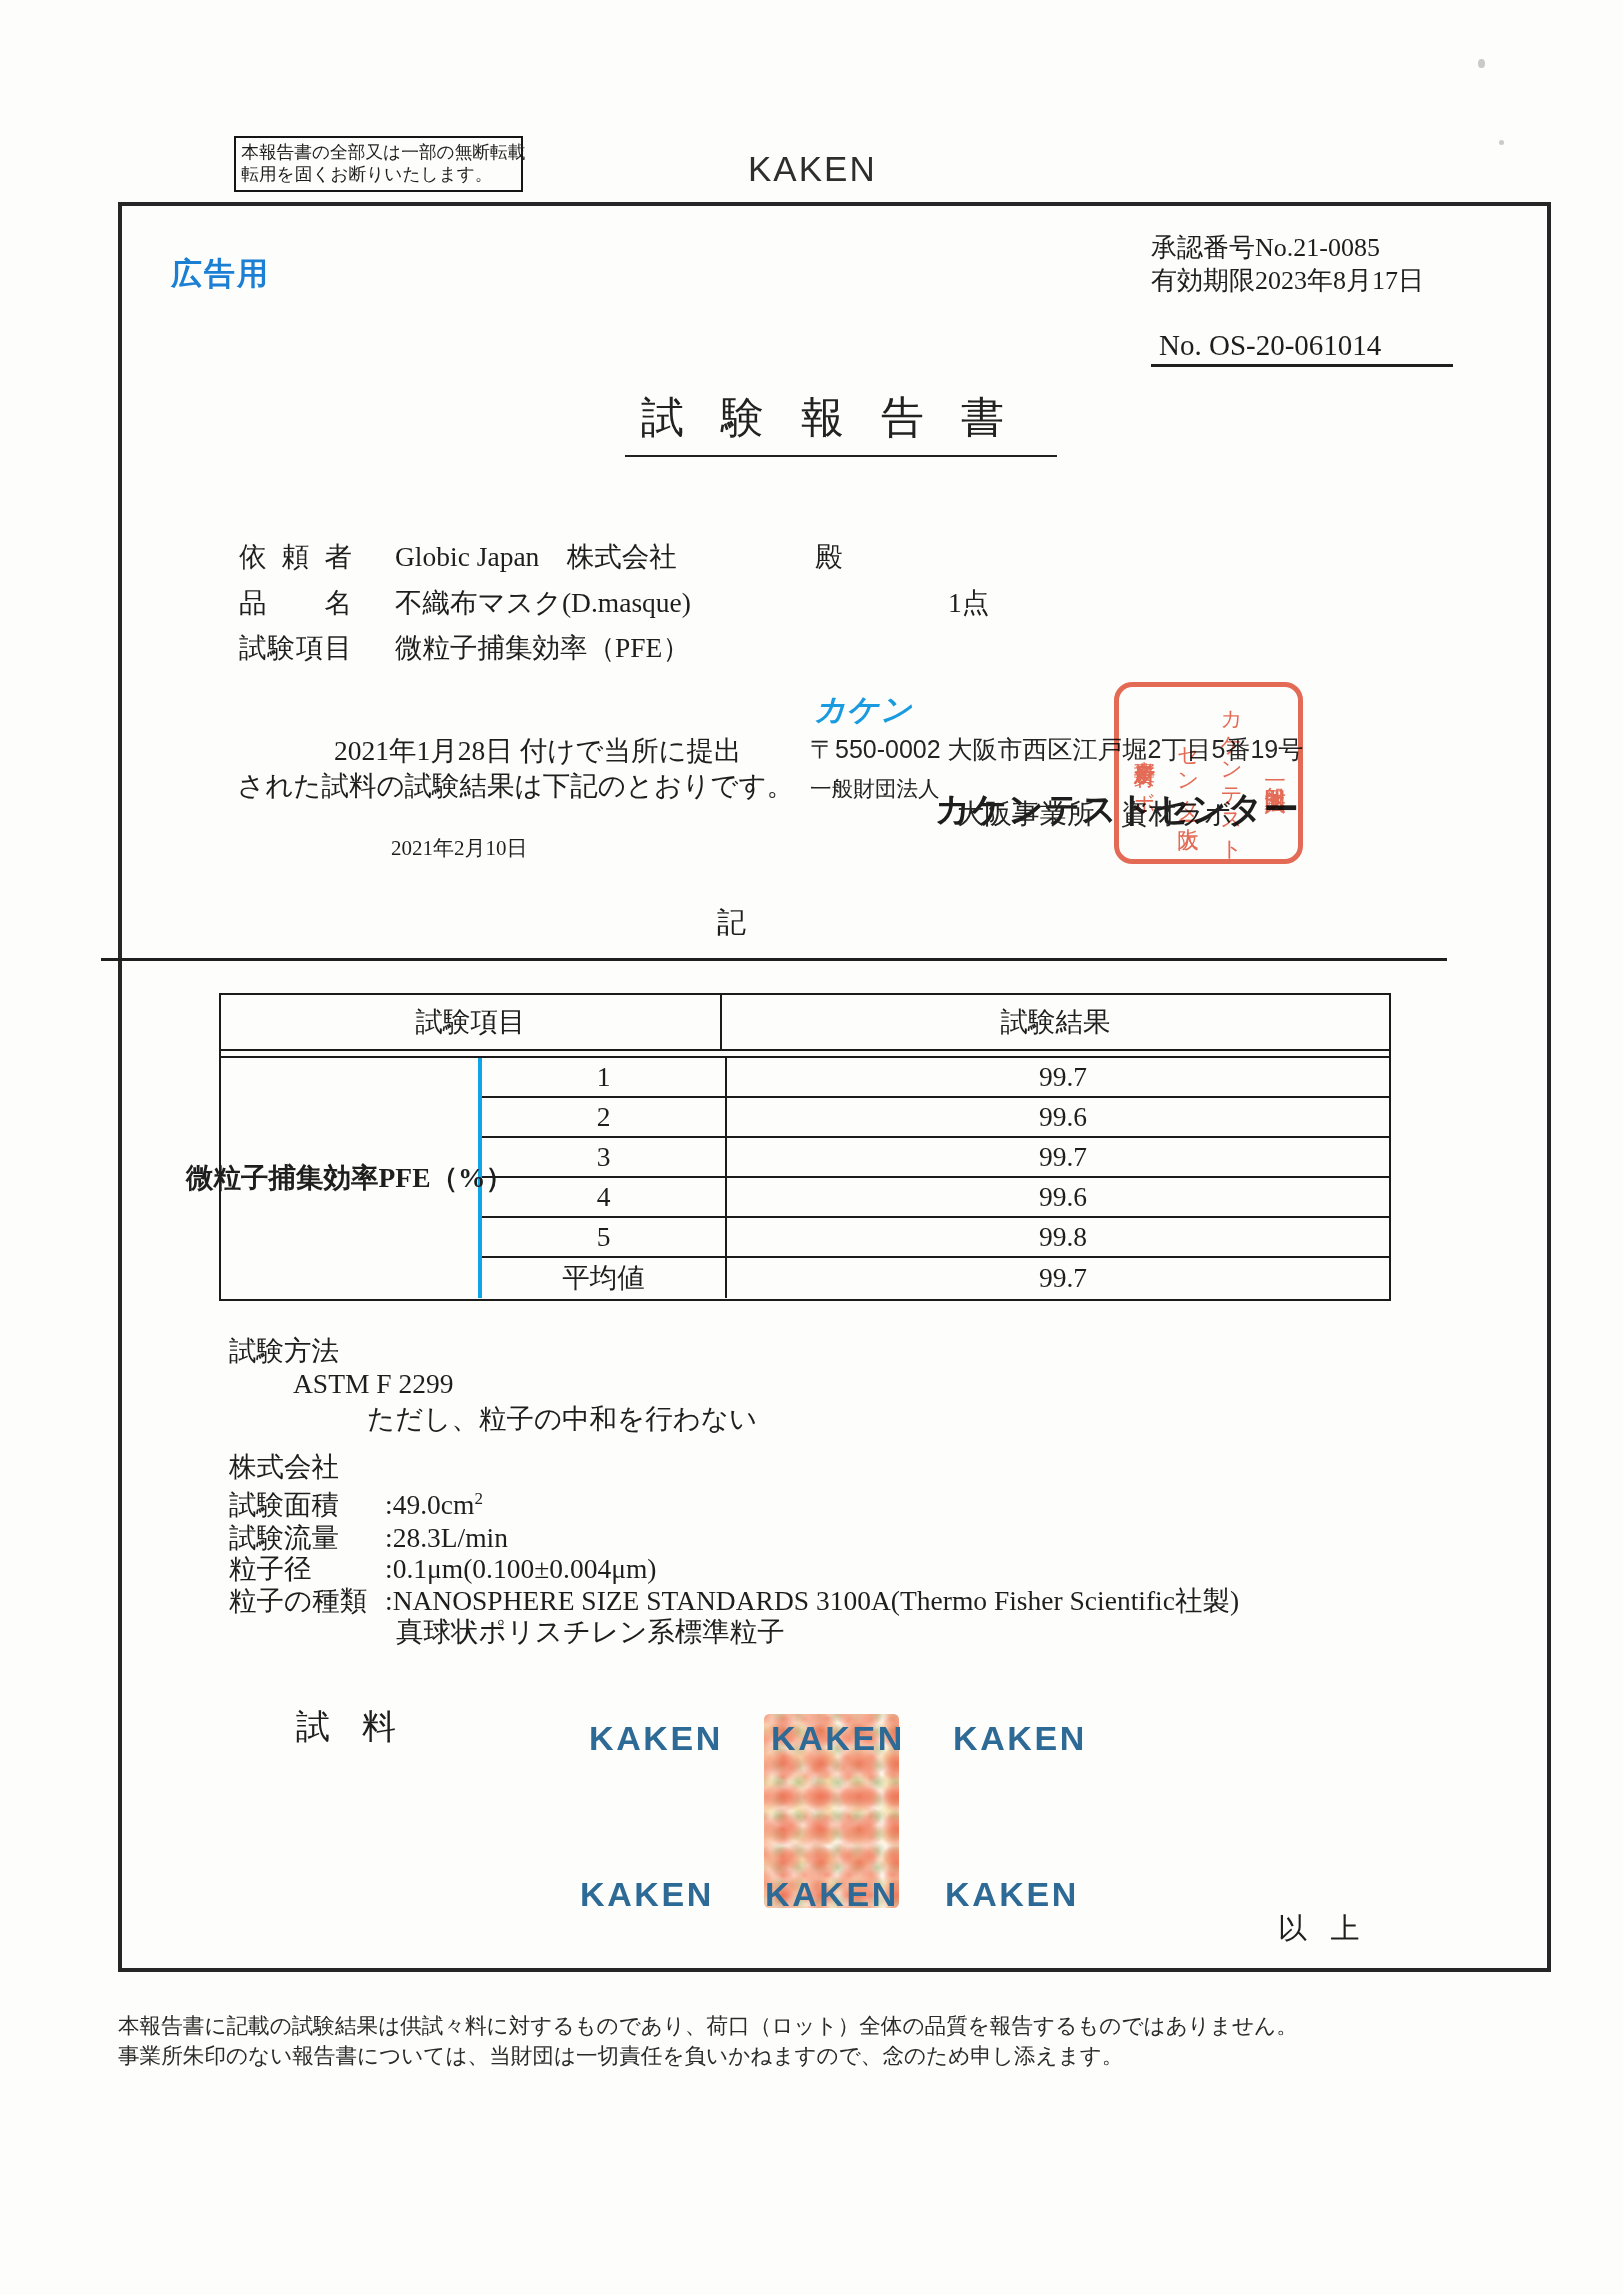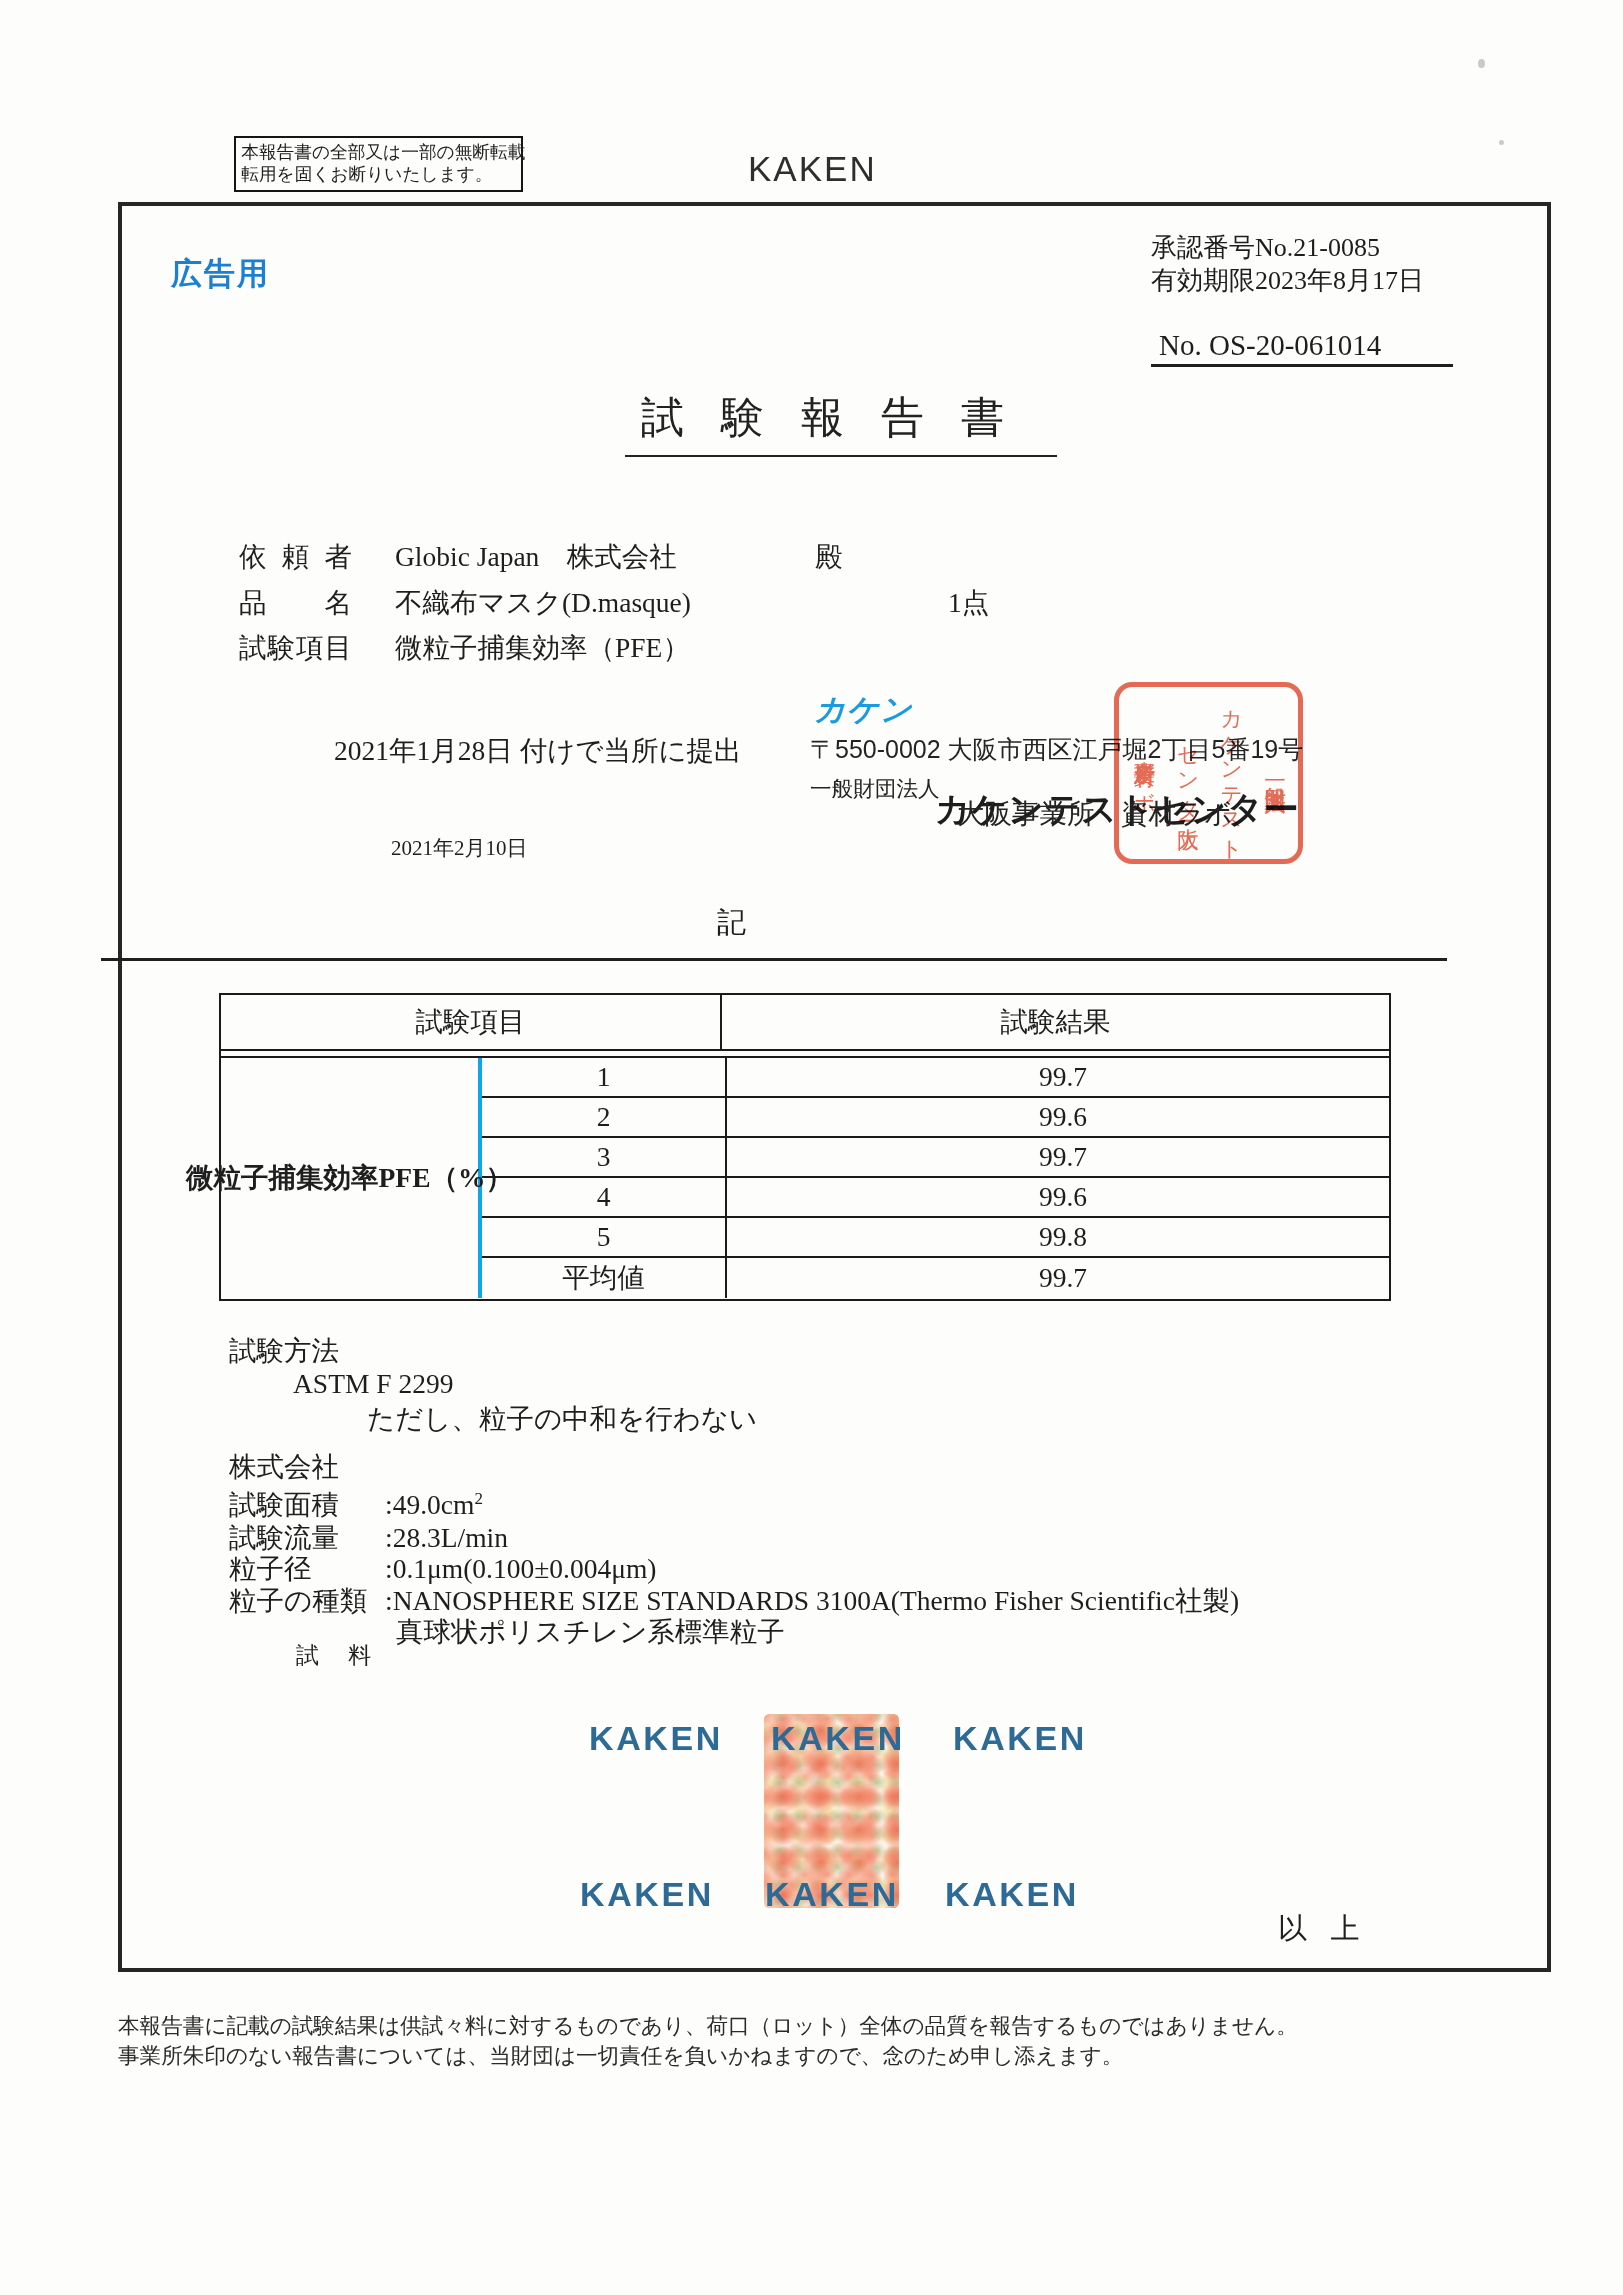--- a/index.html
+++ b/index.html
@@ -87,21 +87,21 @@
   .c-label{left:229px; top:1449px; font-size:27.5px;}
   .cond{font-size:27.5px;}
   .c-name{display:inline-block; width:156px;}
   .c1{left:229px; top:1487px;}
   .c2{left:229px; top:1520px;}
   .c3{left:229px; top:1551px;}
   .c4{left:229px; top:1583px;}
   .c-note{left:396px; top:1614px; font-size:27.5px;}
   .cond sup{font-size:17px;}
 
-  .sample-label{left:296px; top:1640px; font-size:23px; letter-spacing:11.8px;}
+  .sample-label{left:296px; top:1704px; font-size:34px; letter-spacing:11.8px;}
   .wm{position:absolute; font-size:34px; font-weight:bold; letter-spacing:2.6px;
       color:var(--watermark_blue,#2d6a96); font-family:"Liberation Sans","DejaVu Sans",sans-serif; z-index:3;}
   .swatch{left:764px; top:1714px; width:135px; height:194px; z-index:2; border-radius:5.2px;
     background-color:#fef8f1;
     background-image:
       radial-gradient(closest-side, rgba(238,112,82,.85), rgba(238,112,82,0)),
       radial-gradient(closest-side, rgba(246,150,120,.8), rgba(246,150,120,0)),
       radial-gradient(closest-side, rgba(250,180,152,.75), rgba(250,180,152,0)),
       radial-gradient(closest-side, rgba(168,188,128,.7), rgba(168,188,128,0)),
       radial-gradient(closest-side, rgba(244,228,166,.8), rgba(244,228,166,0)),
@@ -148,20 +148,21 @@
     <span class="flabel">品名</span>
     <span class="fvalue">不織布マスク(D.masque)</span>
   </div>
   <div class="abs count">1点</div>
   <div class="abs inforow row3">
     <span class="flabel">試験項目</span>
     <span class="fvalue">微粒子捕集効率（PFE）</span>
   </div>
 
   <div class="abs stline1">2021年1月28日 付けで当所に提出</div>
+  <div class="abs stline2">された試料の試験結果は下記のとおりです。</div>
   <div class="abs stdate">2021年2月10日</div>
 
   <div class="abs logo sans">カケン</div>
   <div class="abs addr sans">〒550-0002 大阪市西区江戸堀2丁目5番19号</div>
   <div class="abs orgprefix sans">一般財団法人</div>
   <div class="abs orgname sans">カケンテストセンター</div>
   <div class="abs office sans">大阪事業所</div>
   <div class="abs lab sans">資材ラボ</div>
 
   <div class="abs stamp">

